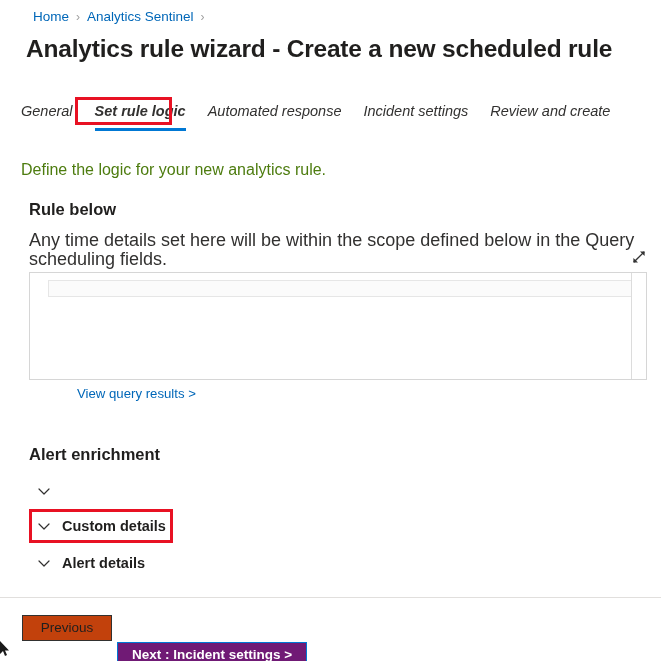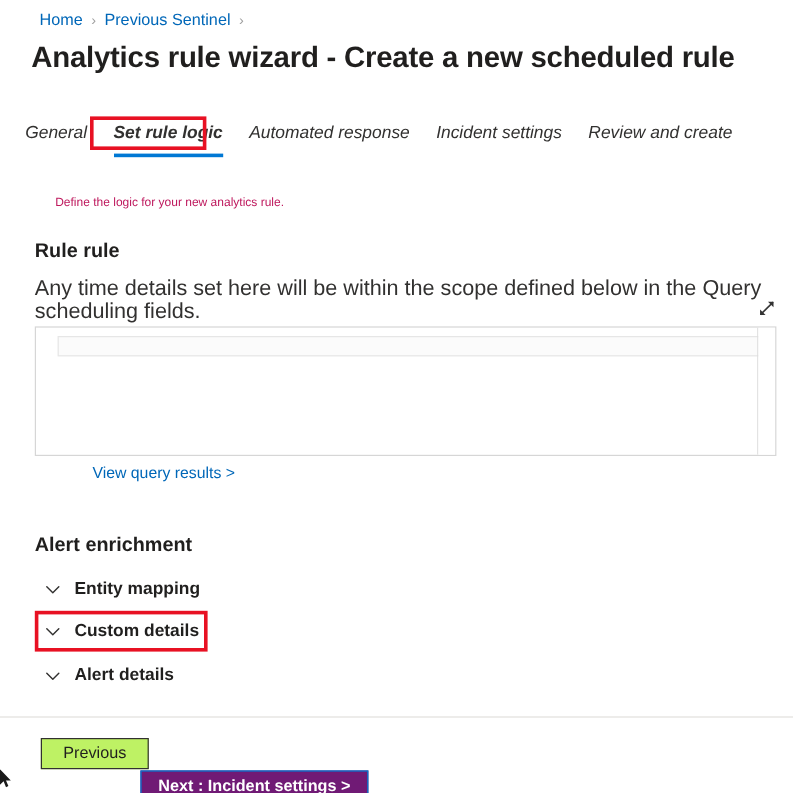--- a/index.html
+++ b/index.html
@@ -113,25 +113,25 @@
   #redbox-tab {
     left: 75px;
     top: 97px;
     width: 97px;
     height: 28px;
   }
 
   
   .intro-text {
     position: absolute;
-    left: 46px;
+    left: 21px;
     top: 160px;
-    font-size: 10px;
+    font-size: 16px;
     line-height: 19px;
-    color: #be185d;
+    color: #4d7c0f;
   }
   .section-head {
     position: absolute;
     left: 29px;
     font-size: 16.5px;
     font-weight: 600;
     color: #201f1e;
     line-height: 22px;
   }
   #rule-query-head { top: 198px; }
@@ -262,25 +262,24 @@
     display: flex;
     align-items: center;
     justify-content: center;
     white-space: nowrap;
   }
   #btn-previous {
     left: 22px;
     top: 615px;
     width: 90px;
     height: 26px;
-    background: #bef264;
+    background: #c2410c;
     border: 1px solid #323130;
     color: #201f1e;
     font-weight: 400;
-    margin-left: 12px;
   }
   #btn-next {
     left: 117px;
     top: 642px;
     width: 190px;
     height: 26px;
     background: #701a75;
     border: 1px solid #0078d4;
     color: #ffffff;
   }
@@ -294,21 +293,21 @@
     height: 16px;
     pointer-events: none;
   }
 </style>
 </head>
 <body>
 
 <div class="breadcrumb">
   <a class="crumb-link" href="#">Home</a>
   <span class="crumb-sep">›</span>
-  <a class="crumb-link" href="#">Previous Sentinel</a>
+  <a class="crumb-link" href="#">Analytics Sentinel</a>
   <span class="crumb-sep">›</span>
 </div>
 
 <div class="title-row">
   <div class="page-title">Analytics rule wizard - Create a new scheduled rule</div>
   <div class="ellipsis-menu">···</div>
 </div>
 
 <div class="tabs">
   <div class="tab">
@@ -325,21 +324,21 @@
     <span>Incident settings</span>
   </div>
   <div class="tab">
     <span>Review and create</span>
   </div>
 </div>
 <div class="redbox" id="redbox-tab"></div>
 
 <div class="intro-text">Define the logic for your new analytics rule.</div>
 
-<div class="section-head" id="rule-query-head">Rule rule</div>
+<div class="section-head" id="rule-query-head">Rule below</div>
 <div class="section-sub">Any time details set here will be within the scope defined below in the Query scheduling fields.</div>
 
 <div class="expand-icon">
   <svg width="18" height="18" viewBox="0 0 18 18" aria-hidden="true">
     <g stroke="#333333" stroke-width="1.3" fill="none" stroke-linecap="square">
       <line x1="4.2" y1="13.8" x2="13.8" y2="4.2"></line>
     </g>
     <polygon points="14.6,3.4 14.6,8.0 10.0,3.4" fill="#333333"></polygon>
     <polygon points="3.4,14.6 8.0,14.6 3.4,10.0" fill="#333333"></polygon>
   </svg>
@@ -354,21 +353,20 @@
 <a class="query-link" href="#">View query results &gt;</a>
 
 <div class="section-head" id="alert-enrichment-head">Alert enrichment</div>
 
 <div class="collapsible" id="collapse-entity-mapping">
   <span class="chev">
     <svg width="16" height="16" viewBox="0 0 16 16" aria-hidden="true">
       <polyline points="3,6 8,11 13,6" fill="none" stroke="#323130" stroke-width="1.2" stroke-linecap="round" stroke-linejoin="round"></polyline>
     </svg>
   </span>
-  <span class="collapse-label">Entity mapping</span>
 </div>
 
 <div class="collapsible" id="collapse-custom-details">
   <span class="chev">
     <svg width="16" height="16" viewBox="0 0 16 16" aria-hidden="true">
       <polyline points="3,6 8,11 13,6" fill="none" stroke="#323130" stroke-width="1.2" stroke-linecap="round" stroke-linejoin="round"></polyline>
     </svg>
   </span>
   <span class="collapse-label">Custom details</span>
 </div>

